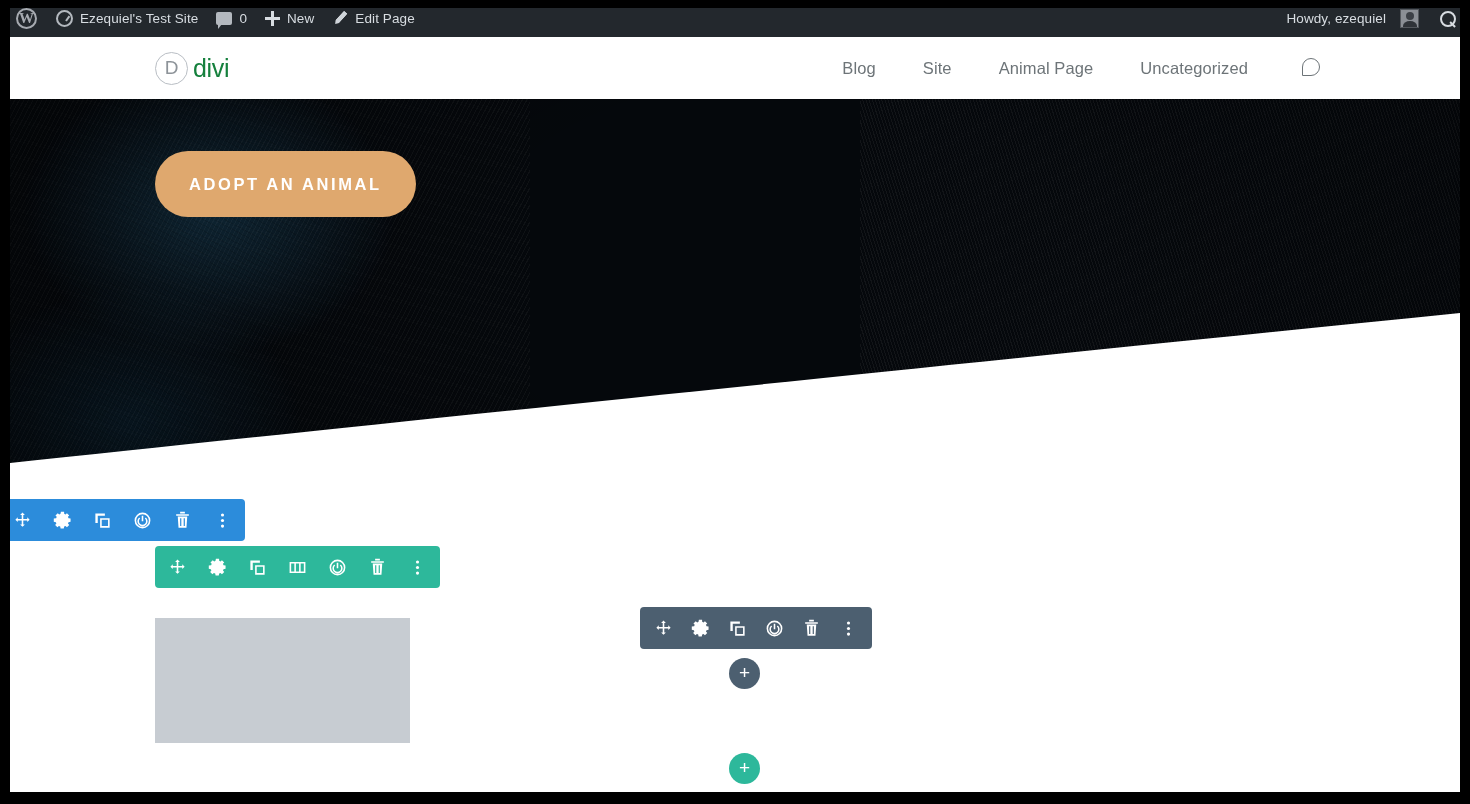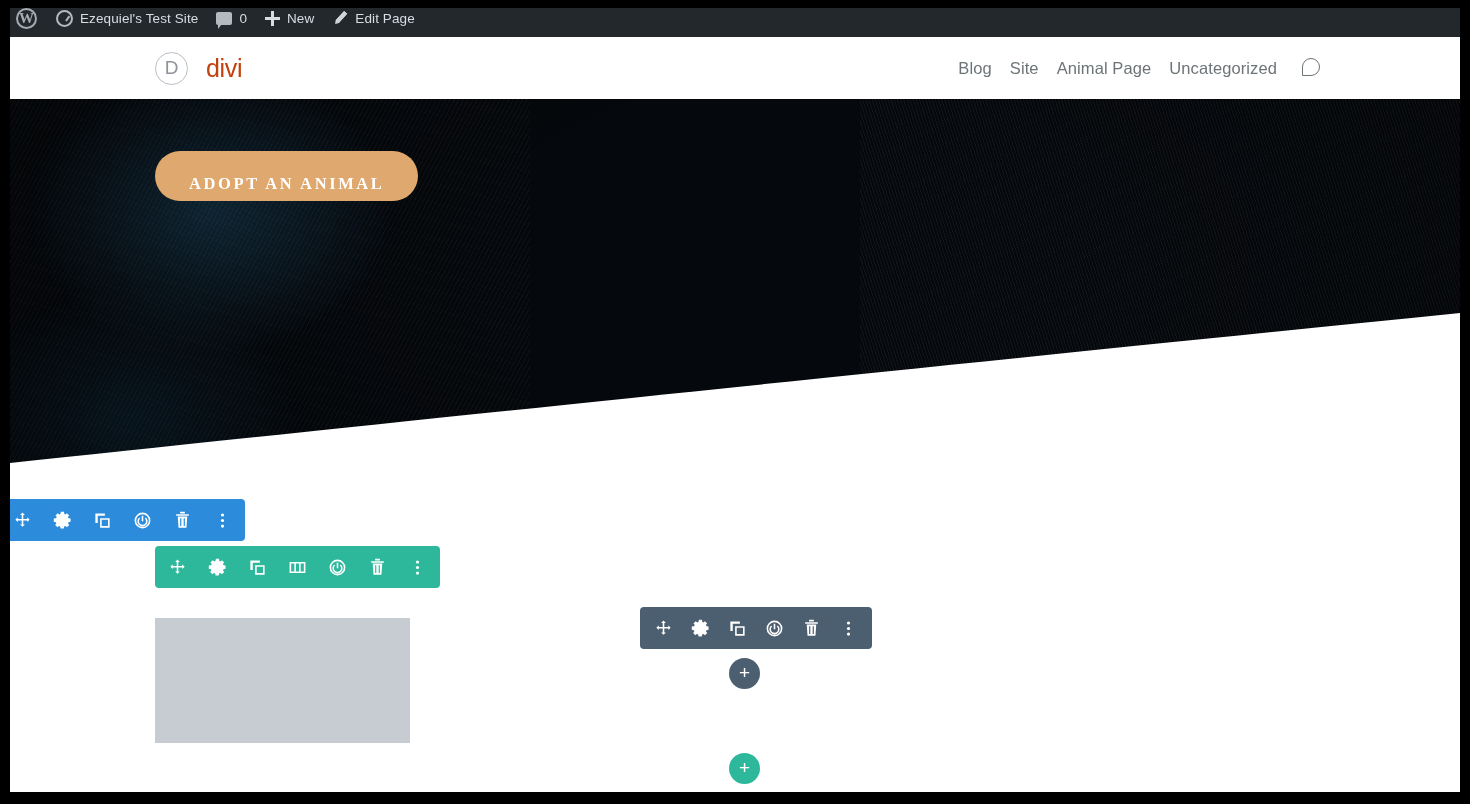--- a/index.html
+++ b/index.html
@@ -142,26 +142,26 @@
   }
   .logo-mark {
     width: 33px; height: 33px; border-radius: 50%;
     border: 1.6px solid #b9bec4;
     display: flex; align-items: center; justify-content: center;
     font-size: 19px; color: #8d9399;
     font-family: "Liberation Sans", sans-serif;
     font-weight: 400;
   }
   .logo-text {
-    font-size: 25px; color: #c2410c; letter-spacing: -.3px;
-    font-weight: 400; margin-left: 14px;
+    font-size: 25px; color: #15803d; letter-spacing: -.3px;
+    font-weight: 400; margin-left: 1px;
   }
   .nav {
     margin-left: auto; margin-right: 138px;
-    display: flex; align-items: center; gap: 18px;
+    display: flex; align-items: center; gap: 47px;
   }
   .nav a {
     color: #6d7478; font-size: 16.5px; text-decoration: none;
     letter-spacing: .1px;
   }
   .nav-search {
     width: 21px; height: 21px; position: relative; margin-left: 6px;
   }
   .nav-search::before {
     content: ""; position: absolute; left: 1px; top: 0;
@@ -223,28 +223,28 @@
   .wave {
     position: absolute; left: 0; bottom: -2px; width: 1450px; height: 180px;
   }
 
   .hero-buttons {
     position: absolute; left: 145px; top: 60px;
     display: flex; gap: 18px; z-index: 3;
   }
   .btn {
     border: none; cursor: pointer;
-    font-family: Liberation Serif, serif;
+    font-family: Liberation Sans, sans-serif;
     font-weight: bold;
     font-size: 16.5px;
     letter-spacing: 2.6px;
     color: #ffffff;
     border-radius: 60px;
     padding: 0 34px;
-    height: 50px;
+    height: 66px;
     line-height: 66px;
     text-transform: uppercase;
     white-space: nowrap;
   }
   .btn-adopt { background: #dfa86e; }
   .btn-donate { background: rgba(125,125,125,.82); }
 
   
   .canvas {
     position: absolute; left: 0; top: 483px;
@@ -336,20 +336,27 @@
           <span class="lbl">New</span>
         </div>
 
         <div class="ab-item">
           <span class="pencil-icon"></span>
           <span class="lbl">Edit Page</span>
         </div>
 
       </div>
 
+      <div class="ab-right">
+        <div class="ab-item">
+          <span class="lbl">Howdy, ezequiel</span>
+          <span class="avatar"></span>
+        </div>
+        <span class="search-ab"></span>
+      </div>
     </div>
 
     <div class="siteheader">
       <div class="logo">
         <div class="logo-mark">D</div>
         <div class="logo-text">divi</div>
       </div>
 
       <nav class="nav">
         <a href="#">Blog</a>

